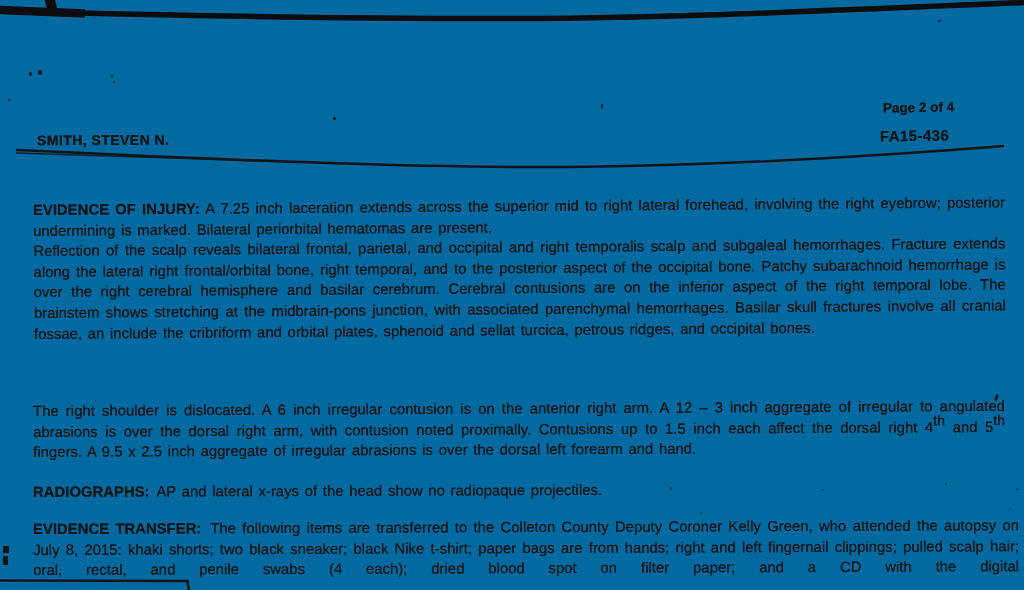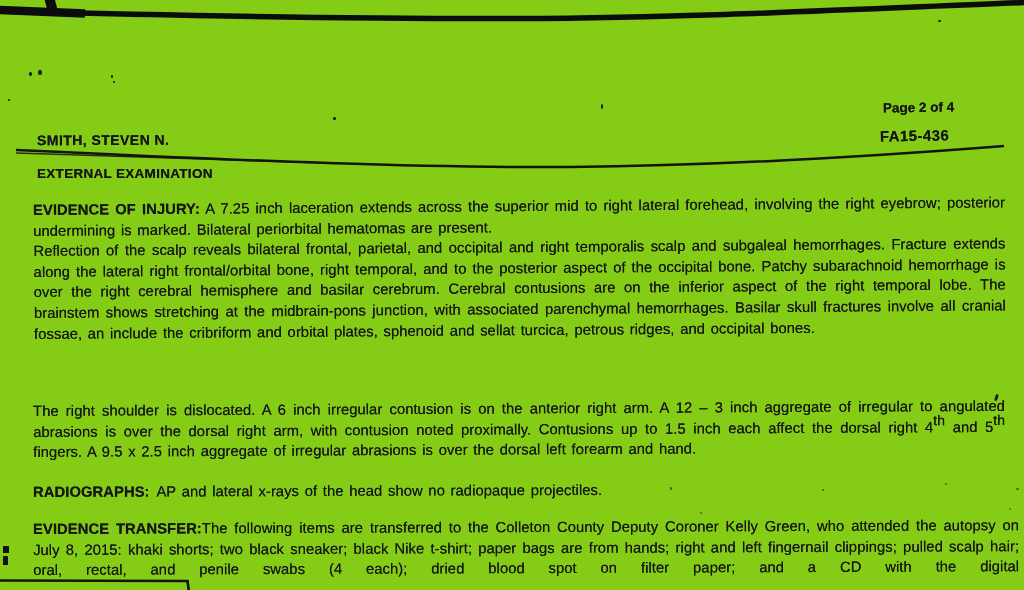--- a/index.html
+++ b/index.html
@@ -4,21 +4,21 @@
 <style>
   html, body {
     margin: 0; padding: 0;
     width: 1024px; height: 590px;
     background: #ffffff;
     overflow: hidden;
     font-family: "Liberation Sans", sans-serif;
   }
   .page {
     position: absolute; inset: 0;
-    background: #84cc16;
+    background: #0369a1;
     color: #161616;
   }
   .scan-text {
     text-shadow: 0 0 0.6px rgba(15,15,15,0.85);
   }
   .artifact-layer {
     position: absolute; left: 0; top: 0;
     width: 1024px; height: 590px;
     pointer-events: none;
   }
@@ -51,21 +51,21 @@
   .bold { font-weight: 700; }
   .para sup {
     font-size: 14px; line-height: 0;
     position: relative; top: -1px;
   }
   #para-injury   { top: 200px; transform: rotate(-0.45deg); }
   #para-extrem   { top: 401px; transform: rotate(-0.3deg); }
   #para-radio    { top: 482px; text-align: left; transform: rotate(-0.2deg); }
   #para-transfer { top: 519px; width: 986px; transform: rotate(-0.22deg);
                    text-align-last: justify; }
-  #para-transfer .bold { }
+  #para-transfer .bold { margin-right: 9px; }
   #para-radio .bold { margin-right: 2px; }
   .speck {
     position: absolute; display: block;
     background: #1b1b1b; border-radius: 45%;
   }
 </style>
 </head>
 <body>
 
 <div class="page">
@@ -77,21 +77,20 @@
     <path d="M 16 150 C 250 161, 430 168, 570 167 C 730 165.5, 890 155, 1004 146" stroke="#141414" stroke-width="2.5" fill="none"></path>
     <path d="M 16 153 C 130 156.5, 240 160.5, 340 163.5" stroke="#141414" stroke-width="1.4" fill="none" opacity="0.85"></path>
     <path d="M -2 580.5 L 187.5 581 L 189 592" stroke="#141414" stroke-width="2.6" fill="none"></path>
     <rect x="3" y="546" width="6" height="7" fill="#141414"></rect>
     <rect x="3" y="556" width="5" height="9" fill="#141414"></rect>
   </svg>
 
   <div class="page-number scan-text">Page 2 of 4</div>
   <div class="decedent-name scan-text">SMITH, STEVEN N.</div>
   <div class="case-number scan-text">FA15-436</div>
-  <div class="section-title scan-text">EXTERNAL EXAMINATION</div>
 
   <div class="para scan-text" id="para-injury">
     <div>
       <span class="bold">EVIDENCE OF INJURY:</span>
       <span>A 7.25 inch laceration extends across the superior mid to right lateral forehead, involving the right eyebrow; posterior undermining is marked. Bilateral periorbital hematomas are present.</span>
     </div>
     <div>Reflection of the scalp reveals bilateral frontal, parietal, and occipital and right temporalis scalp and subgaleal hemorrhages. Fracture extends along the lateral right frontal/orbital bone, right temporal, and to the posterior aspect of the occipital bone. Patchy subarachnoid hemorrhage is over the right cerebral hemisphere and basilar cerebrum. Cerebral contusions are on the inferior aspect of the right temporal lobe. The brainstem shows stretching at the midbrain-pons junction, with associated parenchymal hemorrhages. Basilar skull fractures involve all cranial fossae, an include the cribriform and orbital plates, sphenoid and sellat turcica, petrous ridges, and occipital bones.</div>
   </div>
 
   <div class="para scan-text" id="para-extrem">

